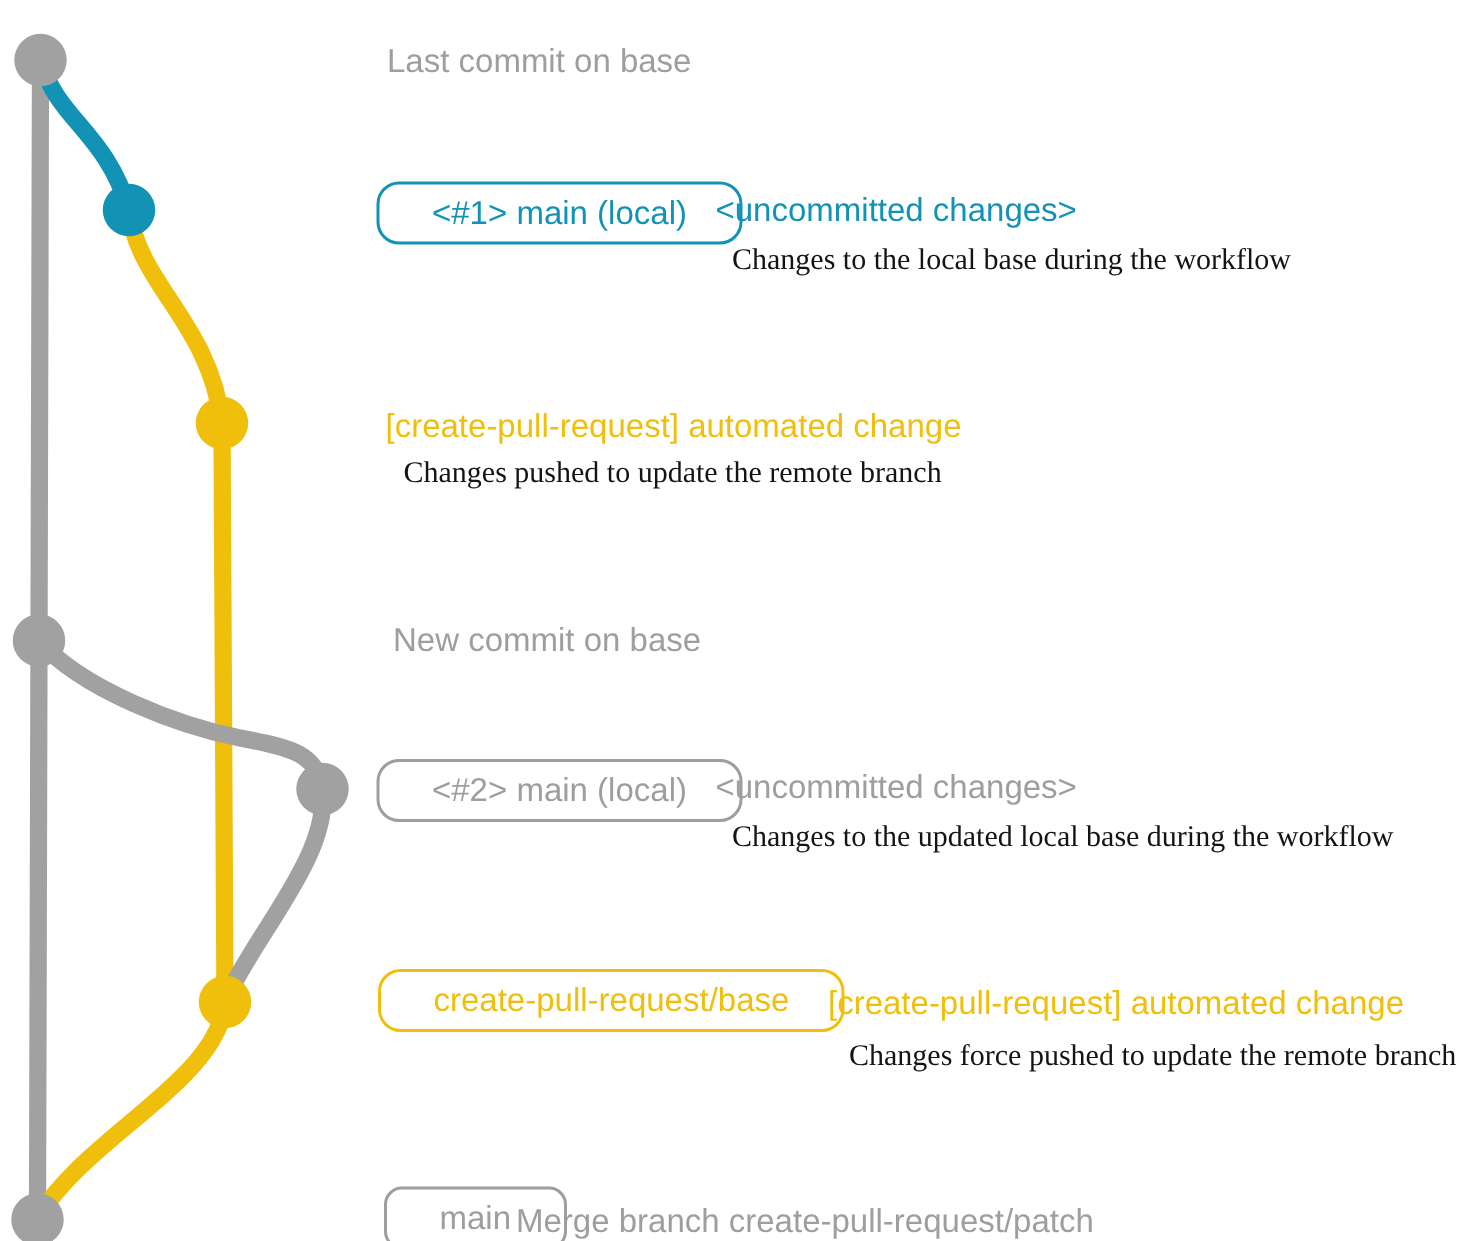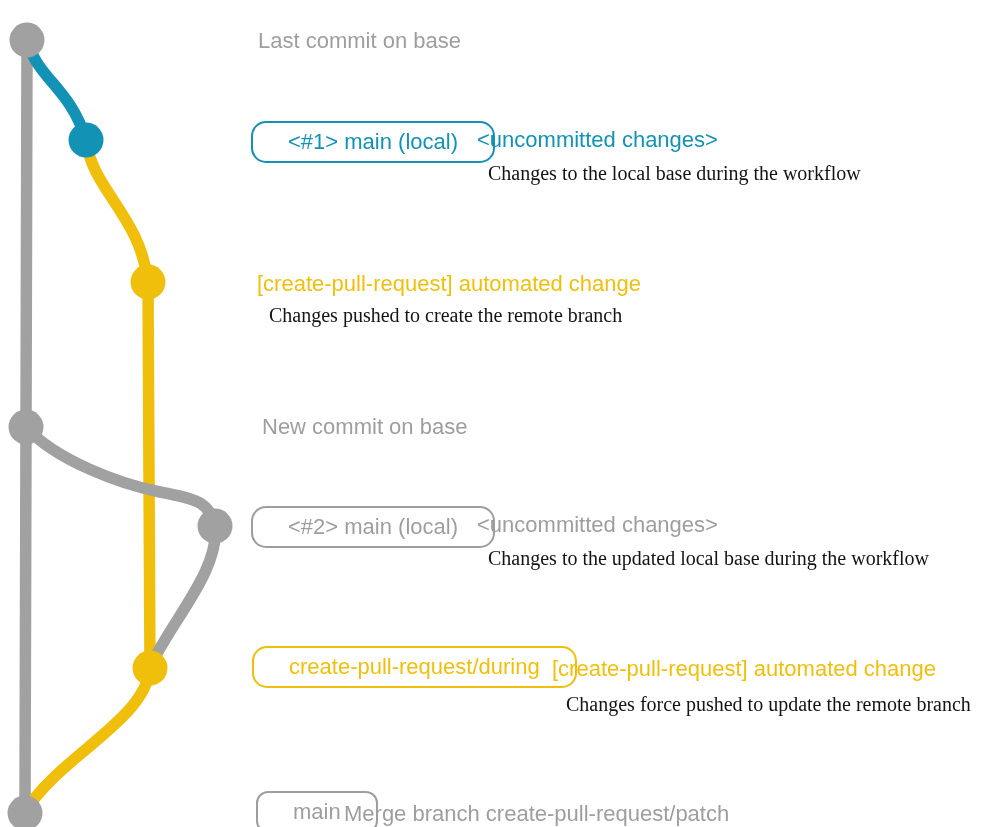--- a/index.html
+++ b/index.html
@@ -95,28 +95,28 @@
     <circle class="fill-gray" cx="25" cy="798" r="17.5"></circle>
   </svg>
 
   <div class="label" style="left:258px;top:13px;">Last commit on base</div>
 
   <div class="badge blue" style="left:251px;top:106px;">&lt;#1&gt; main (local)</div>
   <div class="heading blue" style="left:477px;top:112px;">&lt;uncommitted changes&gt;</div>
   <div class="desc" style="left:488px;top:146px;">Changes to the local base during the workflow</div>
 
   <div class="heading yellow" style="left:257px;top:256px;">[create-pull-request] automated change</div>
-  <div class="desc" style="left:269px;top:288px;">Changes pushed to create the remote branch</div>
+  <div class="desc" style="left:269px;top:288px;">Changes pushed to update the remote branch</div>
 
   <div class="label" style="left:262px;top:399px;">New commit on base</div>
 
   <div class="badge gray" style="left:251px;top:491px;">&lt;#2&gt; main (local)</div>
   <div class="heading gray" style="left:477px;top:497px;">&lt;uncommitted changes&gt;</div>
   <div class="desc" style="left:488px;top:531px;text-align:center;">Changes to the updated local base during the workflow</div>
 
-  <div class="badge yellow" style="left:252px;top:631px;">create-pull-request/during</div>
+  <div class="badge yellow" style="left:252px;top:631px;">create-pull-request/base</div>
   <div class="heading yellow" style="left:552px;top:641px;">[create-pull-request] automated change</div>
   <div class="desc" style="left:566px;top:677px;">Changes force pushed to update the remote branch</div>
 
   <div class="badge gray" style="left:256px;top:776px;border-radius:12px;">main</div>
   <div class="label" style="left:344px;top:786px;">Merge branch create-pull-request/patch</div>
 
 </div>
 
 </body></html>

